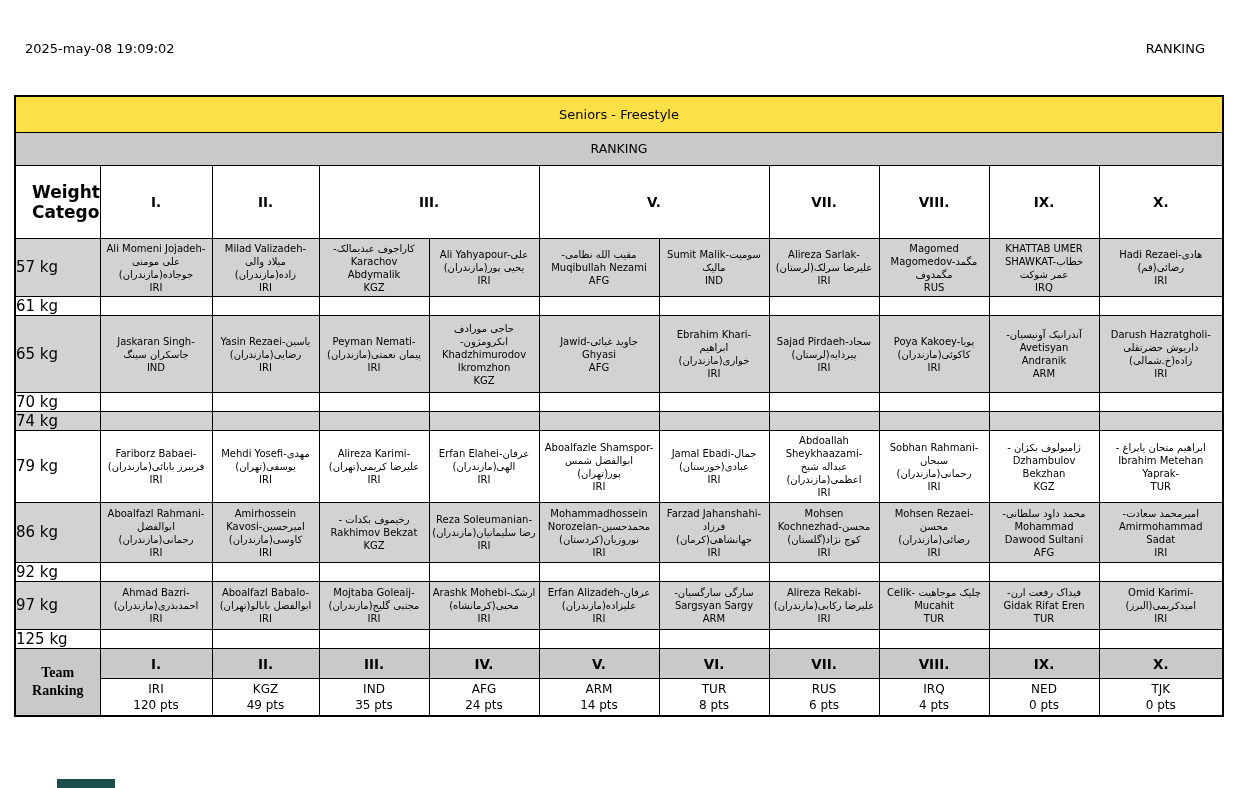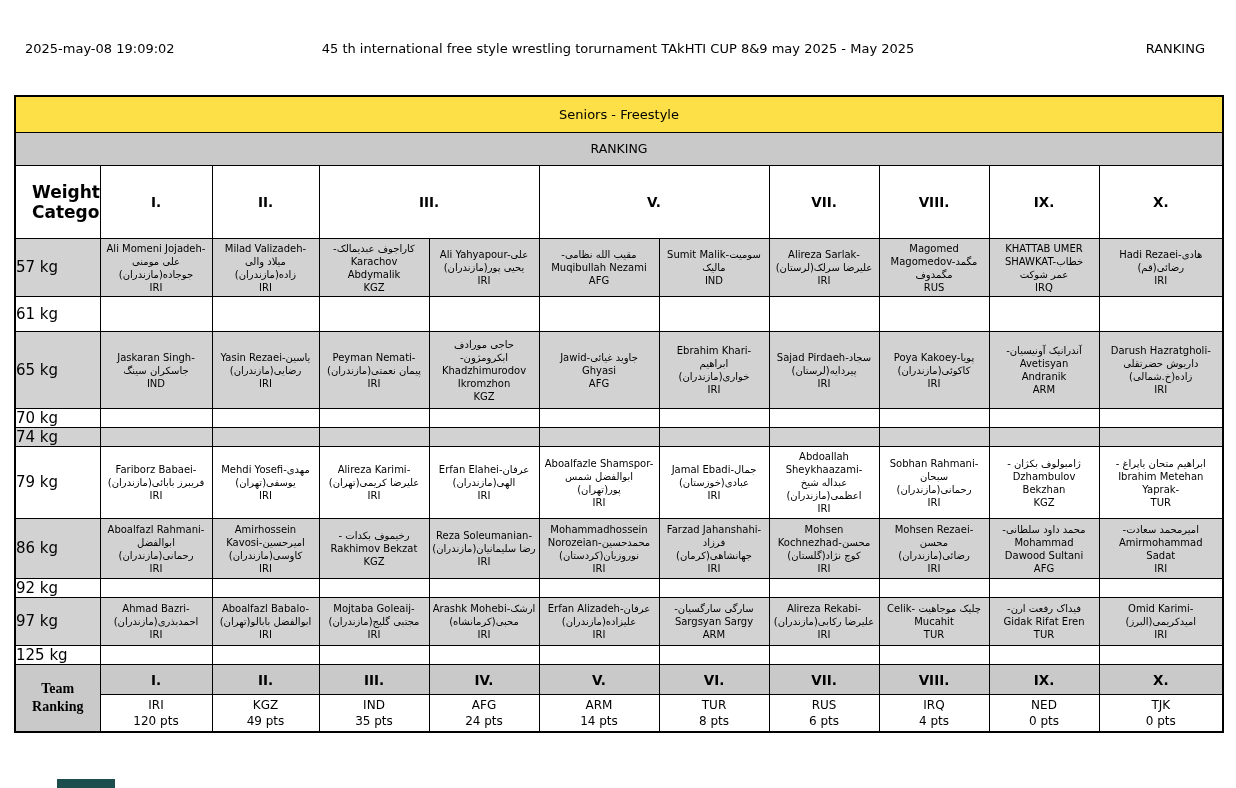--- a/index.html
+++ b/index.html
@@ -41,21 +41,20 @@
   td.team-val-cell  { background:#fff; text-align:center; font-size:12px; height:37px; vertical-align:middle; }
   .team-code, .team-pts { line-height:16px; }
 
   .accent-bar { position:absolute; left:57px; top:779px; width:58px; height:9px; }
 </style>
 </head>
 <body>
 
 <div class="page-header">
   <span class="ph-time">2025-may-08 19:09:02</span>
-  <span class="ph-title">45 th international free style wrestling torurnament TAkHTI CUP 8&amp;9 may 2025 - May 2025</span>
   <span class="ph-right">RANKING</span>
 </div>
 
 <table class="main-table">
   <colgroup>
     <col style="width:85px">
       <col style="width:112px">
       <col style="width:107px">
     <col style="width:110px">
       <col style="width:110px">
@@ -137,21 +136,21 @@
           <div class="cell-line">SHAWKAT-خطاب</div>
           <div class="cell-line">عمر شوکت</div>
           <div class="cell-line">IRQ</div>
         </td>
         <td class="athlete-cell">
           <div class="cell-line">Hadi Rezaei-هادی</div>
           <div class="cell-line">(رضائی(قم</div>
           <div class="cell-line">IRI</div>
         </td>
       </tr>
-      <tr class="" style="height: 35px;">
+      <tr class="" style="height: 19px;">
         <td class="weight-cell">61 kg</td>
         <td class="athlete-cell"></td>
         <td class="athlete-cell"></td>
         <td class="athlete-cell"></td>
         <td class="athlete-cell"></td>
         <td class="athlete-cell"></td>
         <td class="athlete-cell"></td>
         <td class="athlete-cell"></td>
         <td class="athlete-cell"></td>
         <td class="athlete-cell"></td>

